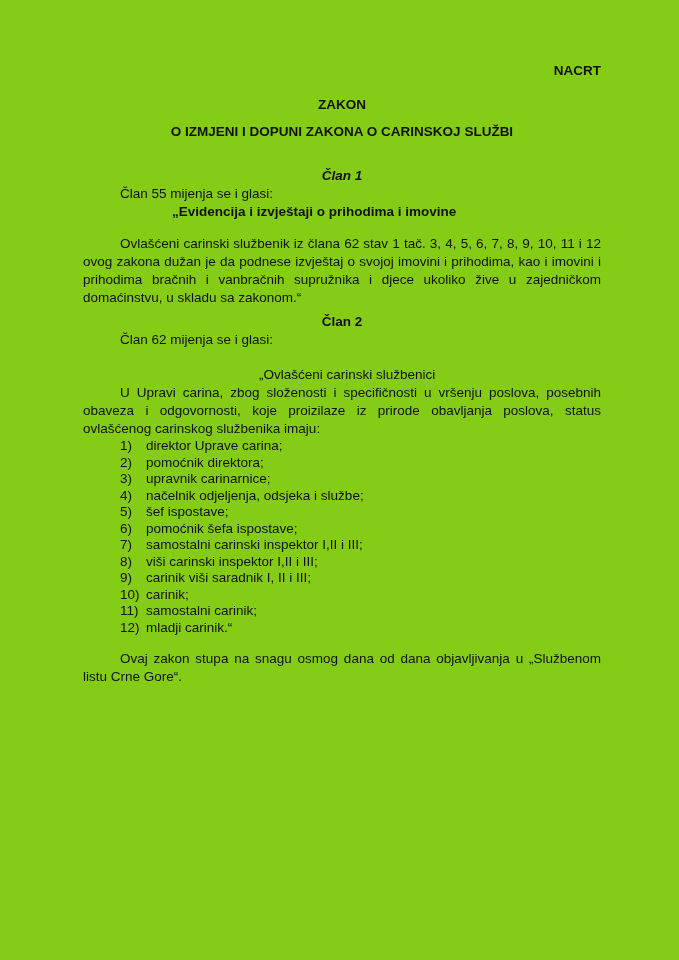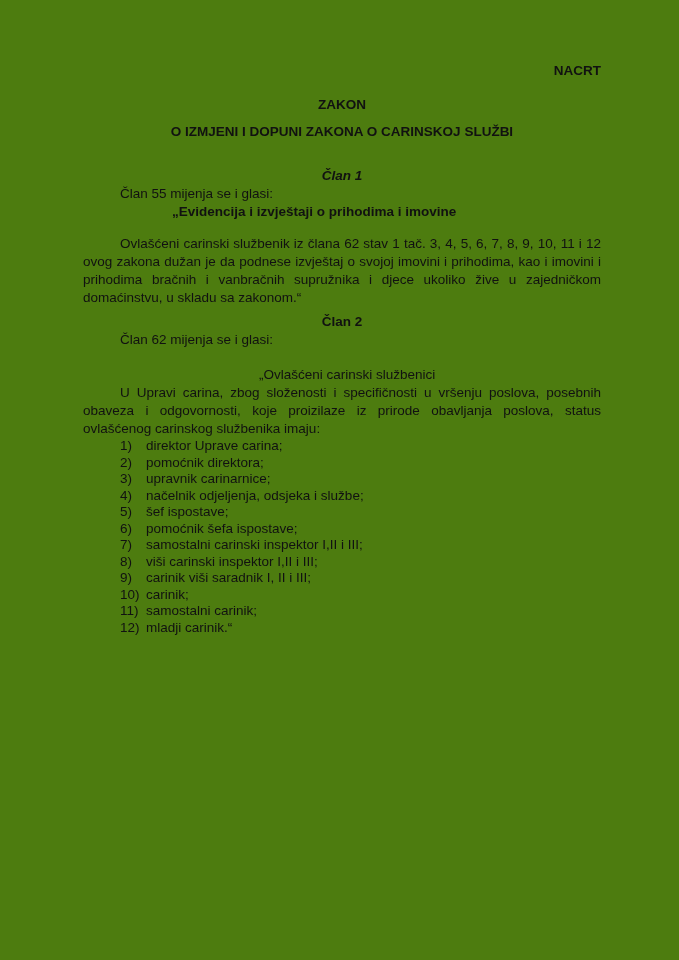--- a/index.html
+++ b/index.html
@@ -5,21 +5,21 @@
   * { box-sizing: border-box; }
   html, body {
     margin: 0;
     padding: 0;
     background: #ffffff;
   }
   .page {
     position: relative;
     width: 679px;
     height: 960px;
-    background: #4d7c0f;
+    background: #84cc16;
     color: #111111;
     font-family: "Liberation Sans", "DejaVu Sans", sans-serif;
     font-size: 13.5px;
     line-height: 18px;
     padding: 62px 78px 20px 83px;
     overflow: hidden;
   }
   .draft {
     text-align: right;
     font-weight: bold;
@@ -147,14 +147,15 @@
       <span class="num">11)</span>
       <span class="txt">samostalni carinik;</span>
     </div>
     <div class="list-item">
       <span class="num">12)</span>
       <span class="txt">mladji carinik.“</span>
     </div>
   </div>
 
 
+  <p class="par par-gap">Ovaj zakon stupa na snagu osmog dana od dana objavljivanja u „Službenom listu Crne Gore“.</p>
 
 </div>
 
 </body></html>

